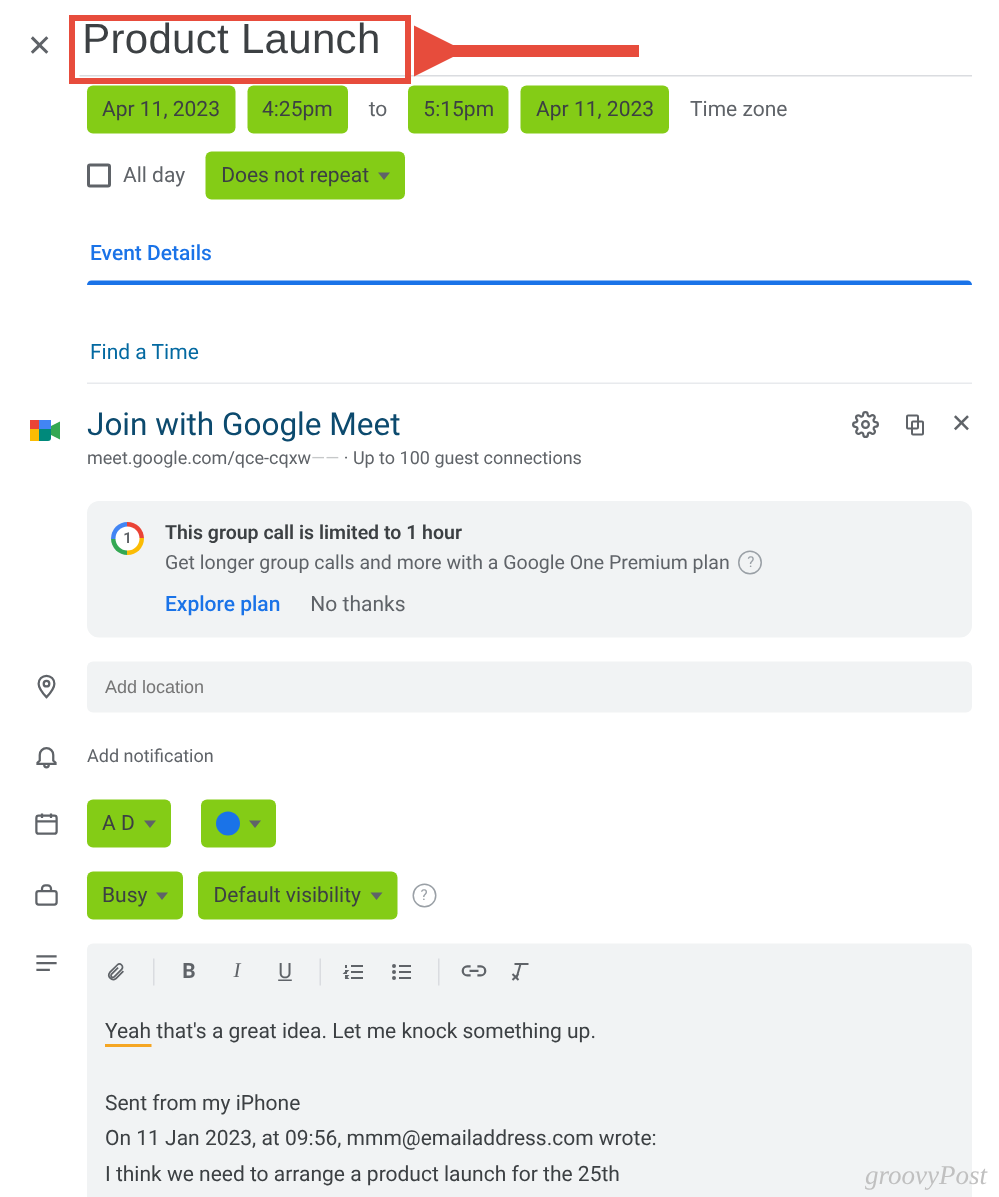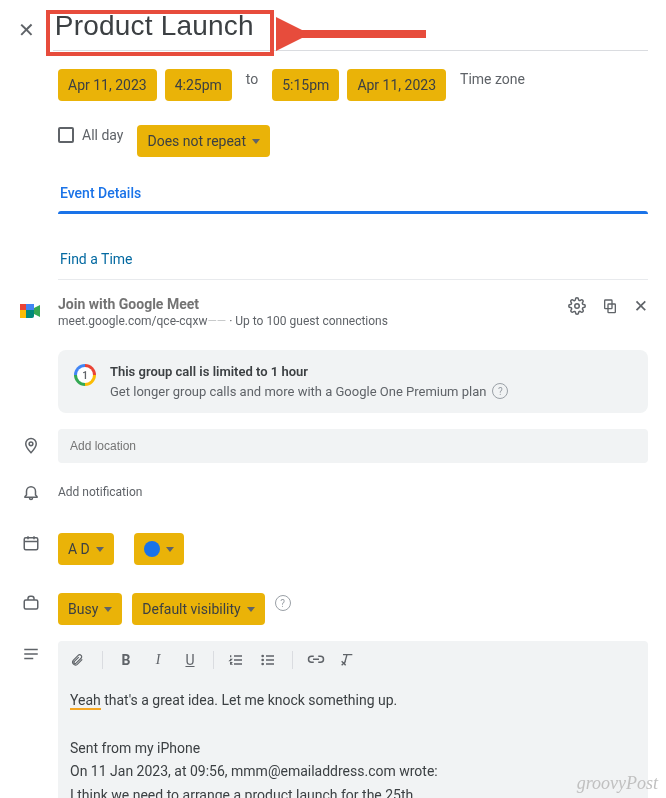--- a/index.html
+++ b/index.html
@@ -7,32 +7,32 @@
 .container { padding: 8px 18px 0 18px; }
 .header-row { display: flex; align-items: flex-start; gap: 18px; margin-bottom: 6px; }
 .close-x { font-size: 20px; color: #5f6368; padding-top: 10px; cursor: pointer; }
 .title-wrap { flex: 1; position: relative; }
 .title-input { font-size: 28px; font-weight: 400; color: #3c4043; border: none; outline: none; width: 100%; padding: 2px 2px 6px 2px; letter-spacing: 0.2px; }
 .title-underline { border-bottom: 1px solid #dadce0; margin-top: 2px; }
 .red-box { position: absolute; border: 4px solid #e74c3c; pointer-events: none; }
 .arrow { position: absolute; pointer-events: none; }
 .row { display: flex; align-items: center; gap: 8px; margin-left: 40px; margin-bottom: 12px; flex-wrap: wrap; }
 .row.less-gap { gap: 6px; }
-.chip { background: #eab308; border-radius: 4px; padding: 8px 10px; color: #3c4043; font-size: 14px; cursor: pointer; display: inline-flex; align-items: center; gap: 6px; margin-top: 12px; }
+.chip { background: #84cc16; border-radius: 4px; padding: 8px 10px; color: #3c4043; font-size: 14px; cursor: pointer; display: inline-flex; align-items: center; gap: 6px; }
 .plain { color: #5f6368; padding: 8px 6px; }
 .checkbox { width: 16px; height: 16px; border: 2px solid #5f6368; border-radius: 2px; display: inline-block; }
 .caret { display: inline-block; width: 0; height: 0; border-left: 4px solid transparent; border-right: 4px solid transparent; border-top: 5px solid #5f6368; }
 .tabs { display: flex; gap: 28px; margin-left: 40px; border-bottom: 1px solid #e8eaed; margin-top: 18px; flex-direction: column; }
 .tab { padding: 10px 2px 12px 2px; font-size: 14px; color: #0369a1; cursor: pointer; position: relative; }
 .tab.active { color: #1a73e8; font-weight: 500; }
 .tab.active::after { content: ""; position: absolute; left: 0; right: 0; bottom: -1px; height: 3px; background: #1a73e8; border-radius: 3px 3px 0 0; }
 .section-row { display: flex; align-items: flex-start; gap: 14px; margin-top: 16px; }
 .lefticon { width: 26px; flex-shrink: 0; color: #5f6368; display: flex; justify-content: center; padding-top: 6px; }
 .section-body { flex: 1; }
-.meet-link { color: #737373; font-weight: 700; font-size: 14px; cursor: pointer; }
+.meet-link { color: #0c4a6e; font-weight: 400; font-size: 21px; cursor: pointer; }
 .meet-sub { color: #5f6368; font-size: 12px; margin-top: 2px; }
 .meet-actions { display: flex; gap: 16px; align-items: center; color: #5f6368; }
 .meet-actions span { cursor: pointer; }
 .notice-box { background: #f1f3f4; border-radius: 8px; padding: 14px 16px; margin-top: 12px; display: flex; gap: 14px; }
 .g1-circle { width: 22px; height: 22px; border-radius: 50%; background: conic-gradient(#ea4335 0 90deg,#fbbc04 90deg 180deg,#34a853 180deg 270deg,#4285f4 270deg 360deg); display: flex; align-items: center; justify-content: center; flex-shrink: 0; }
 .g1-circle::after { content: "1"; background: #fff; width: 16px; height: 16px; border-radius: 50%; display: flex; align-items: center; justify-content: center; font-size: 10px; font-weight: 600; color: #5f6368; }
 .notice-title { font-weight: 600; color: #3c4043; font-size: 13px; }
 .notice-text { font-size: 13px; color: #5f6368; margin-top: 4px; display: flex; align-items: center; gap: 6px; }
 .notice-actions { margin-top: 12px; display: flex; gap: 20px; font-size: 14px; }
 .link-blue { color: #1a73e8; font-weight: 500; cursor: pointer; }
@@ -124,20 +124,24 @@
     <div class="lefticon"></div>
     <div class="section-body">
       <div class="notice-box">
         <div class="g1-circle"></div>
         <div style="flex:1">
           <div class="notice-title">This group call is limited to 1 hour</div>
           <div class="notice-text">
             <span>Get longer group calls and more with a Google One Premium plan</span>
             <span class="q-circle">?</span>
           </div>
+          <div class="notice-actions">
+            <span class="link-blue">Explore plan</span>
+            <span class="link-gray">No thanks</span>
+          </div>
         </div>
       </div>
     </div>
   </div>
 
   <div class="section-row">
     <div class="lefticon">
       <svg width="18" height="22" viewBox="0 0 24 24" fill="none" stroke="#5f6368" stroke-width="2">
           <path d="M12 21s-7-7.5-7-12a7 7 0 0 1 14 0c0 4.5-7 12-7 12z"></path>
           <circle cx="12" cy="9" r="2.5"></circle>

